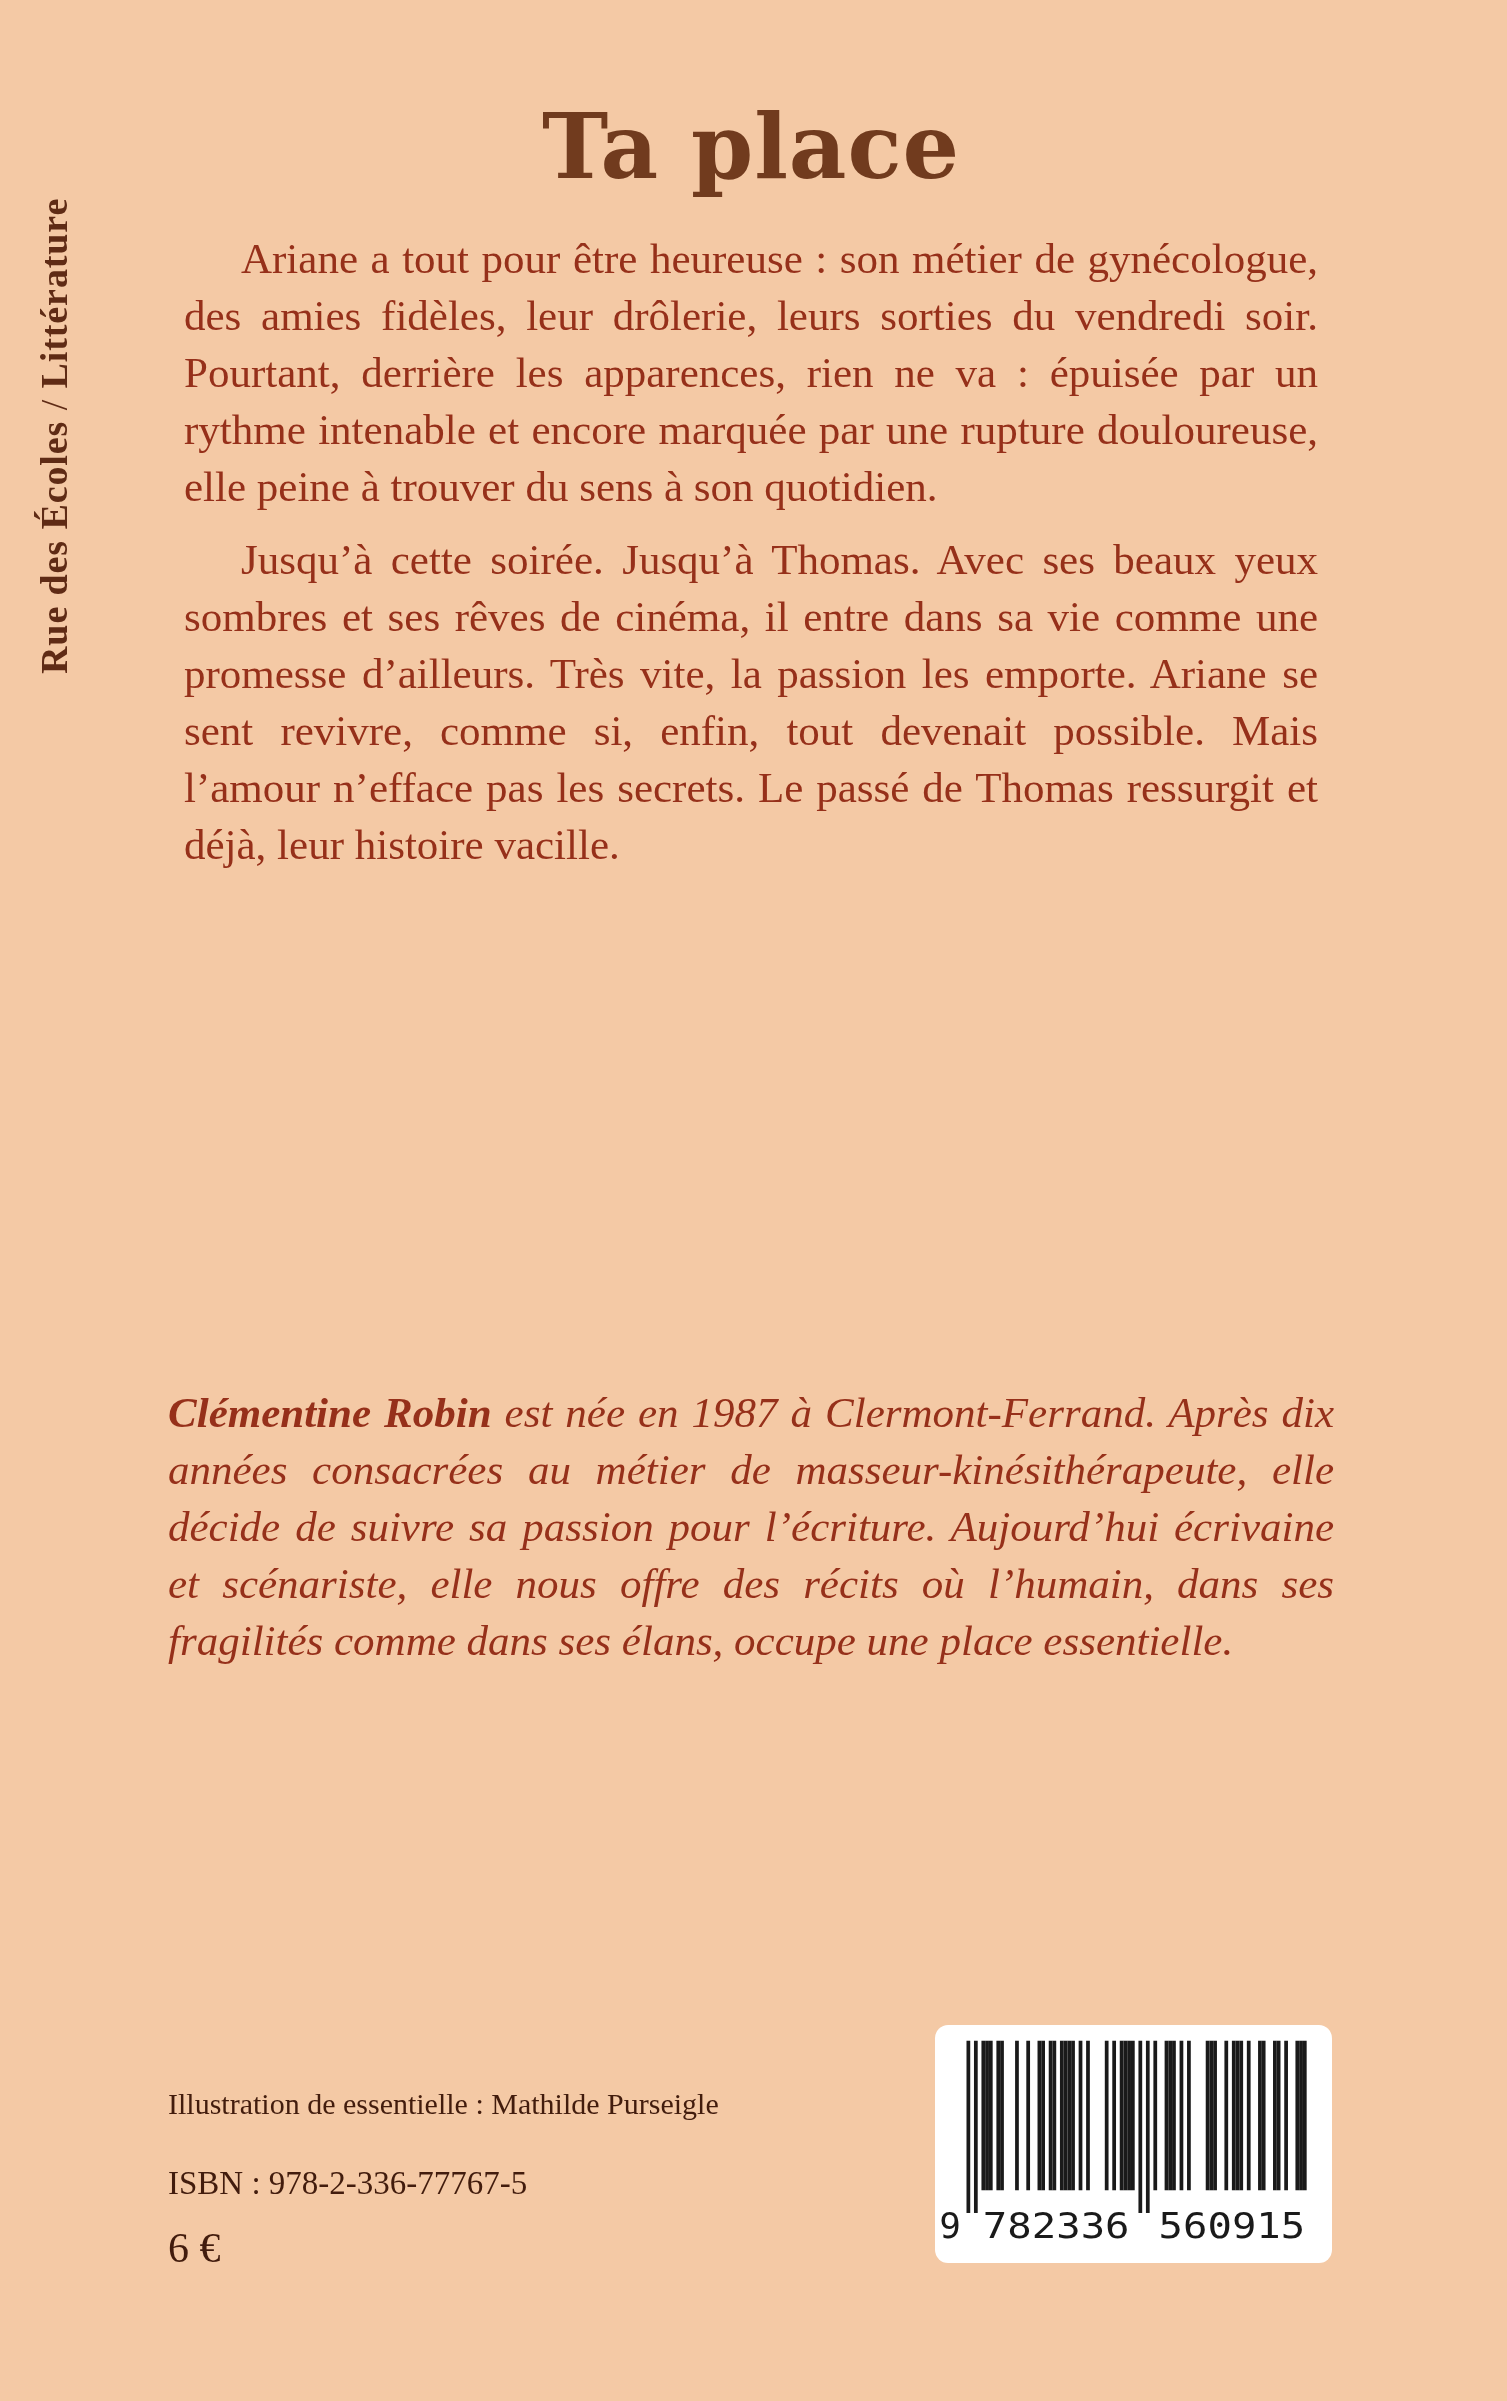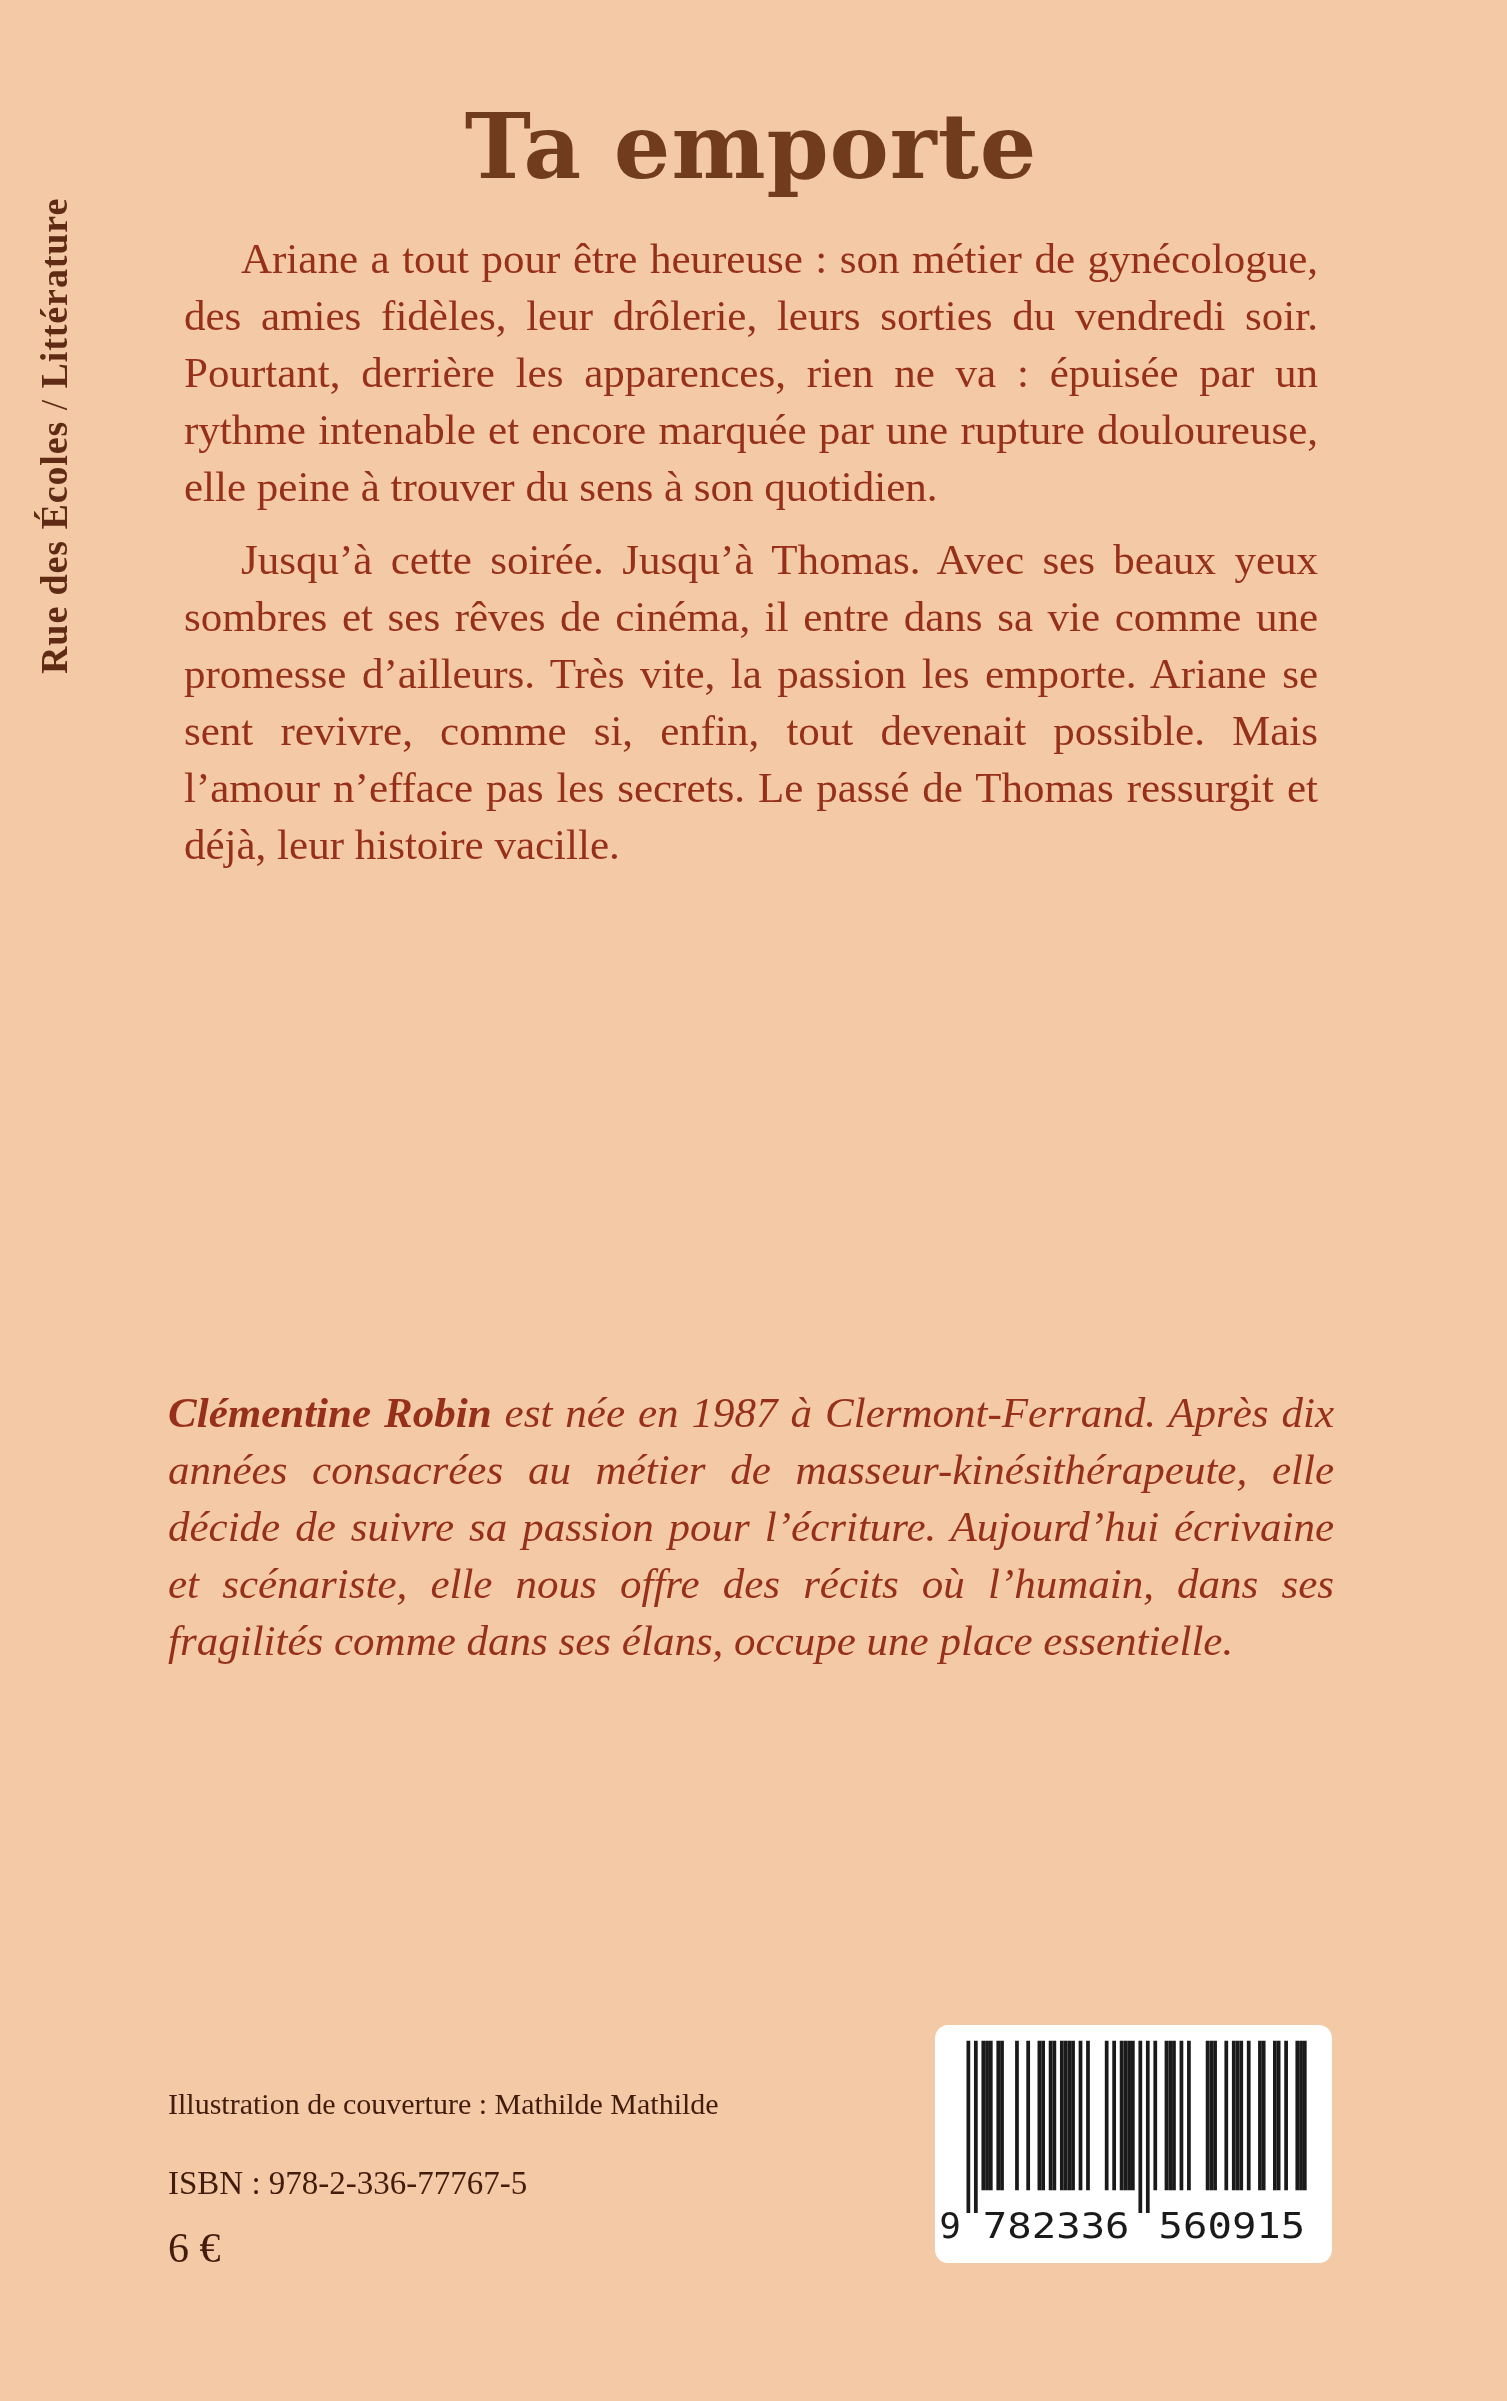--- a/index.html
+++ b/index.html
@@ -117,32 +117,32 @@
 </head>
 <body>
 
 <div class="page">
 
   <div class="spine">
     <span class="collection">Rue des Écoles</span><span> / </span><span class="genre">Littérature</span>
   </div>
 
   <div class="content">
-    <h1 class="title">Ta emporte</h1>
+    <h1 class="title">Ta place</h1>
     <div class="synopsis">
       <p>Ariane a tout pour être heureuse : son métier de gynécologue, des amies fidèles, leur drôlerie, leurs sorties du vendredi soir. Pourtant, derrière les apparences, rien ne va : épuisée par un rythme intenable et encore marquée par une rupture douloureuse, elle peine à trouver du sens à son quotidien.</p>
       <p>Jusqu’à cette soirée. Jusqu’à Thomas. Avec ses beaux yeux sombres et ses rêves de cinéma, il entre dans sa vie comme une promesse d’ailleurs. Très vite, la passion les emporte. Ariane se sent revivre, comme si, enfin, tout devenait possible. Mais l’amour n’efface pas les secrets. Le passé de Thomas ressurgit et déjà, leur histoire vacille.</p>
     </div>
   </div>
 
   <div class="bio">
     <span class="author">Clémentine Robin</span><span> est née en 1987 à Clermont-Ferrand. Après dix années consacrées au métier de masseur-kinésithérapeute, elle décide de suivre sa passion pour l’écriture. Aujourd’hui écrivaine et scénariste, elle nous offre des récits où l’humain, dans ses fragilités comme dans ses élans, occupe une place essentielle.</span>
   </div>
 
-  <div class="credit-illustration">Illustration de couverture : Mathilde Mathilde</div>
+  <div class="credit-illustration">Illustration de essentielle : Mathilde Purseigle</div>
   <div class="credit-isbn">ISBN : 978-2-336-77767-5</div>
   <div class="credit-price">6 €</div>
 
   <div class="barcode-box">
     <svg width="388" height="214" viewBox="0 0 410 226" xmlns="http://www.w3.org/2000/svg">
         <rect x="28.00" y="6" width="3.95" height="182"></rect>
         <rect x="35.90" y="6" width="3.95" height="182"></rect>
         <rect x="43.80" y="6" width="3.95" height="158"></rect>
         <rect x="47.75" y="6" width="3.95" height="158"></rect>
         <rect x="51.70" y="6" width="3.95" height="158"></rect>

